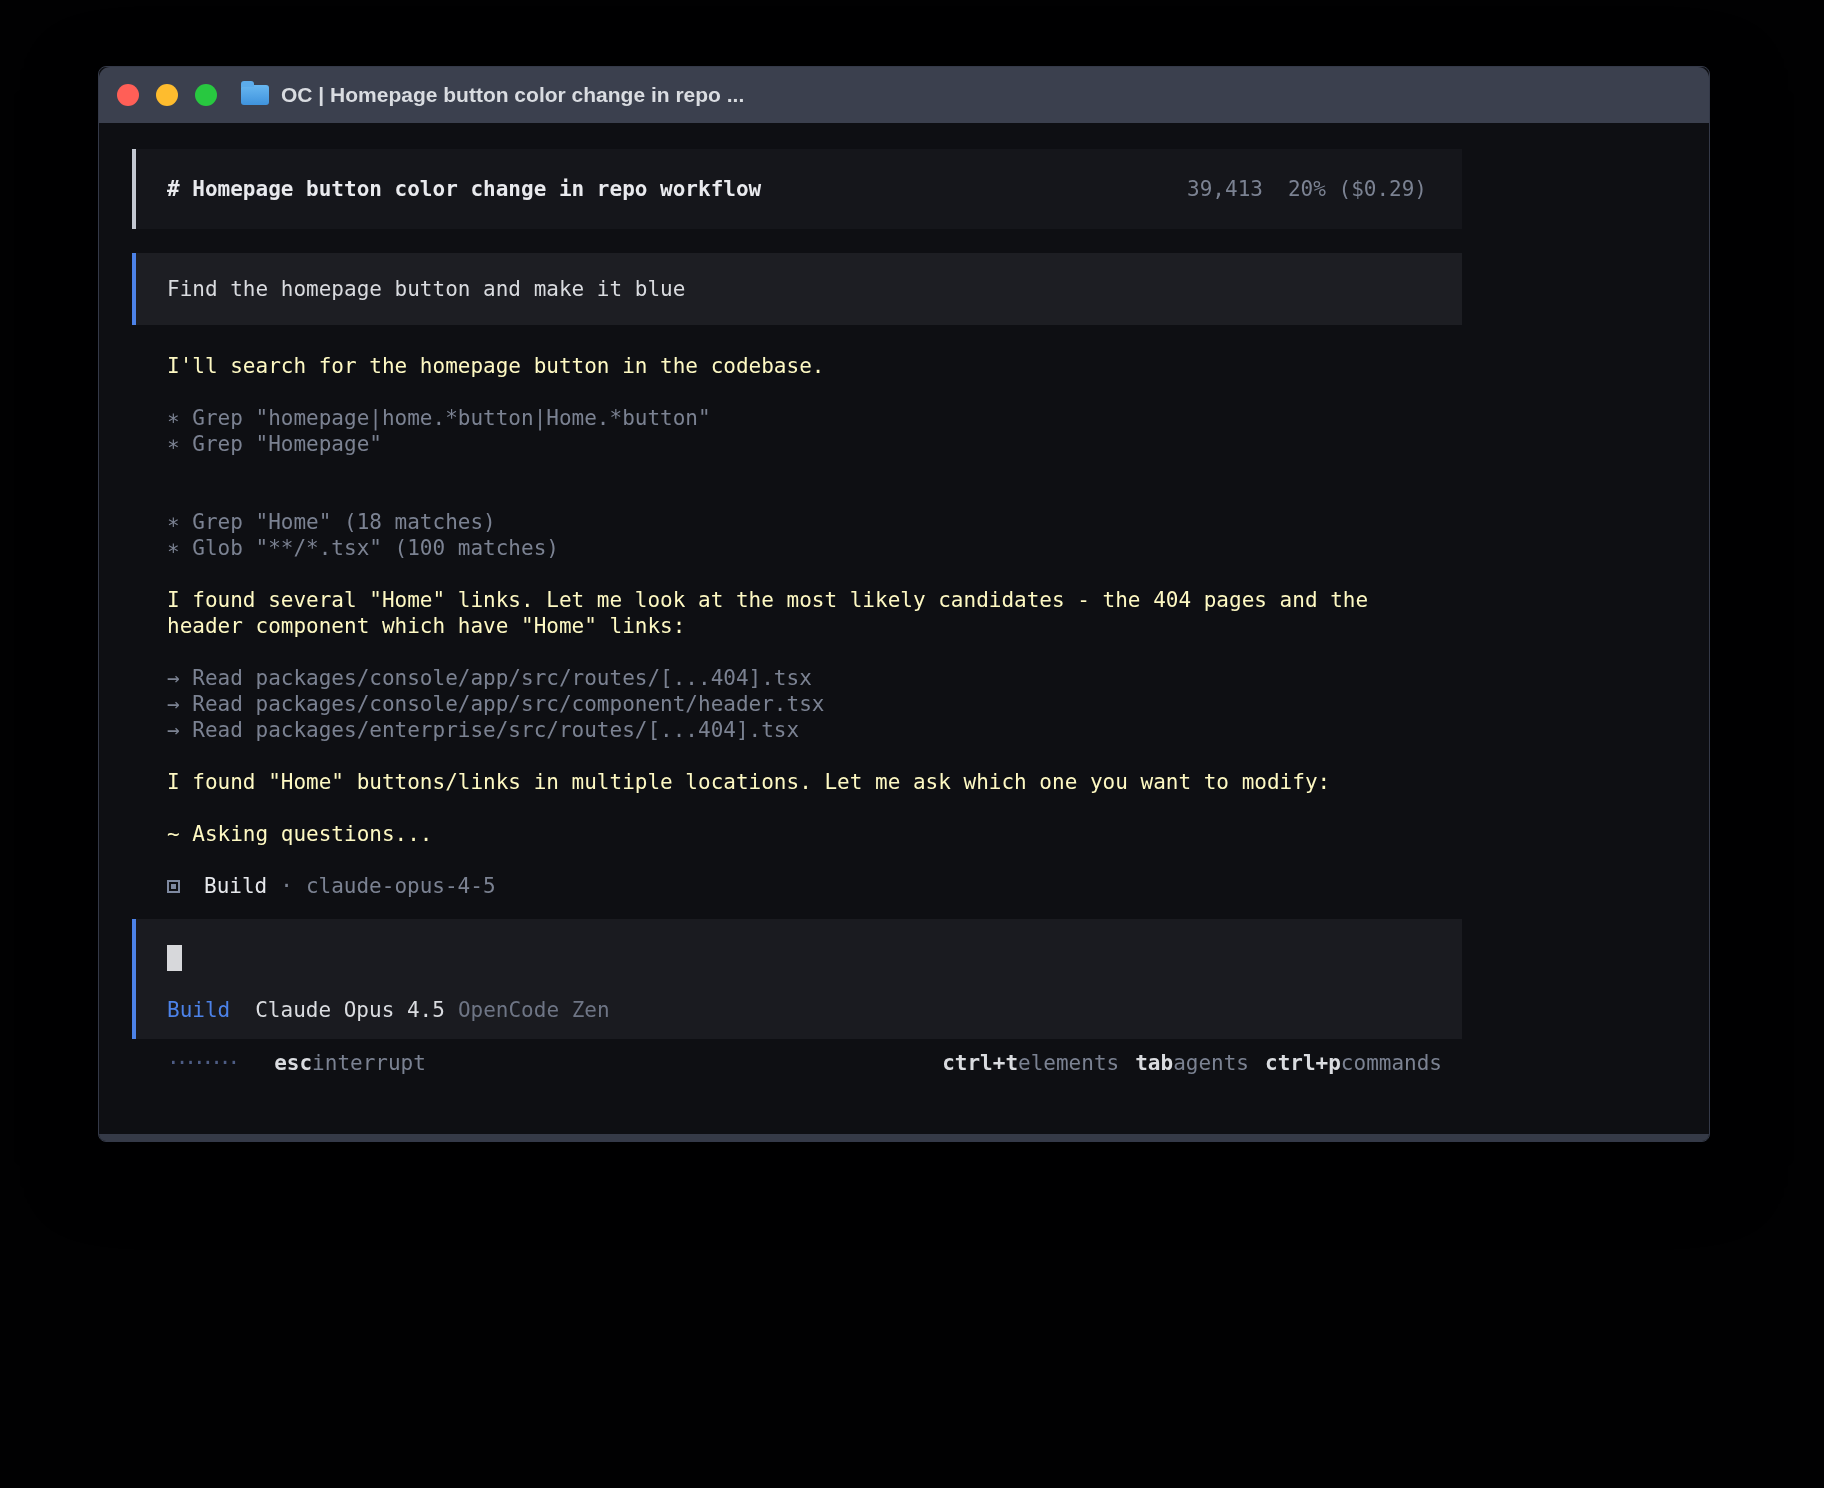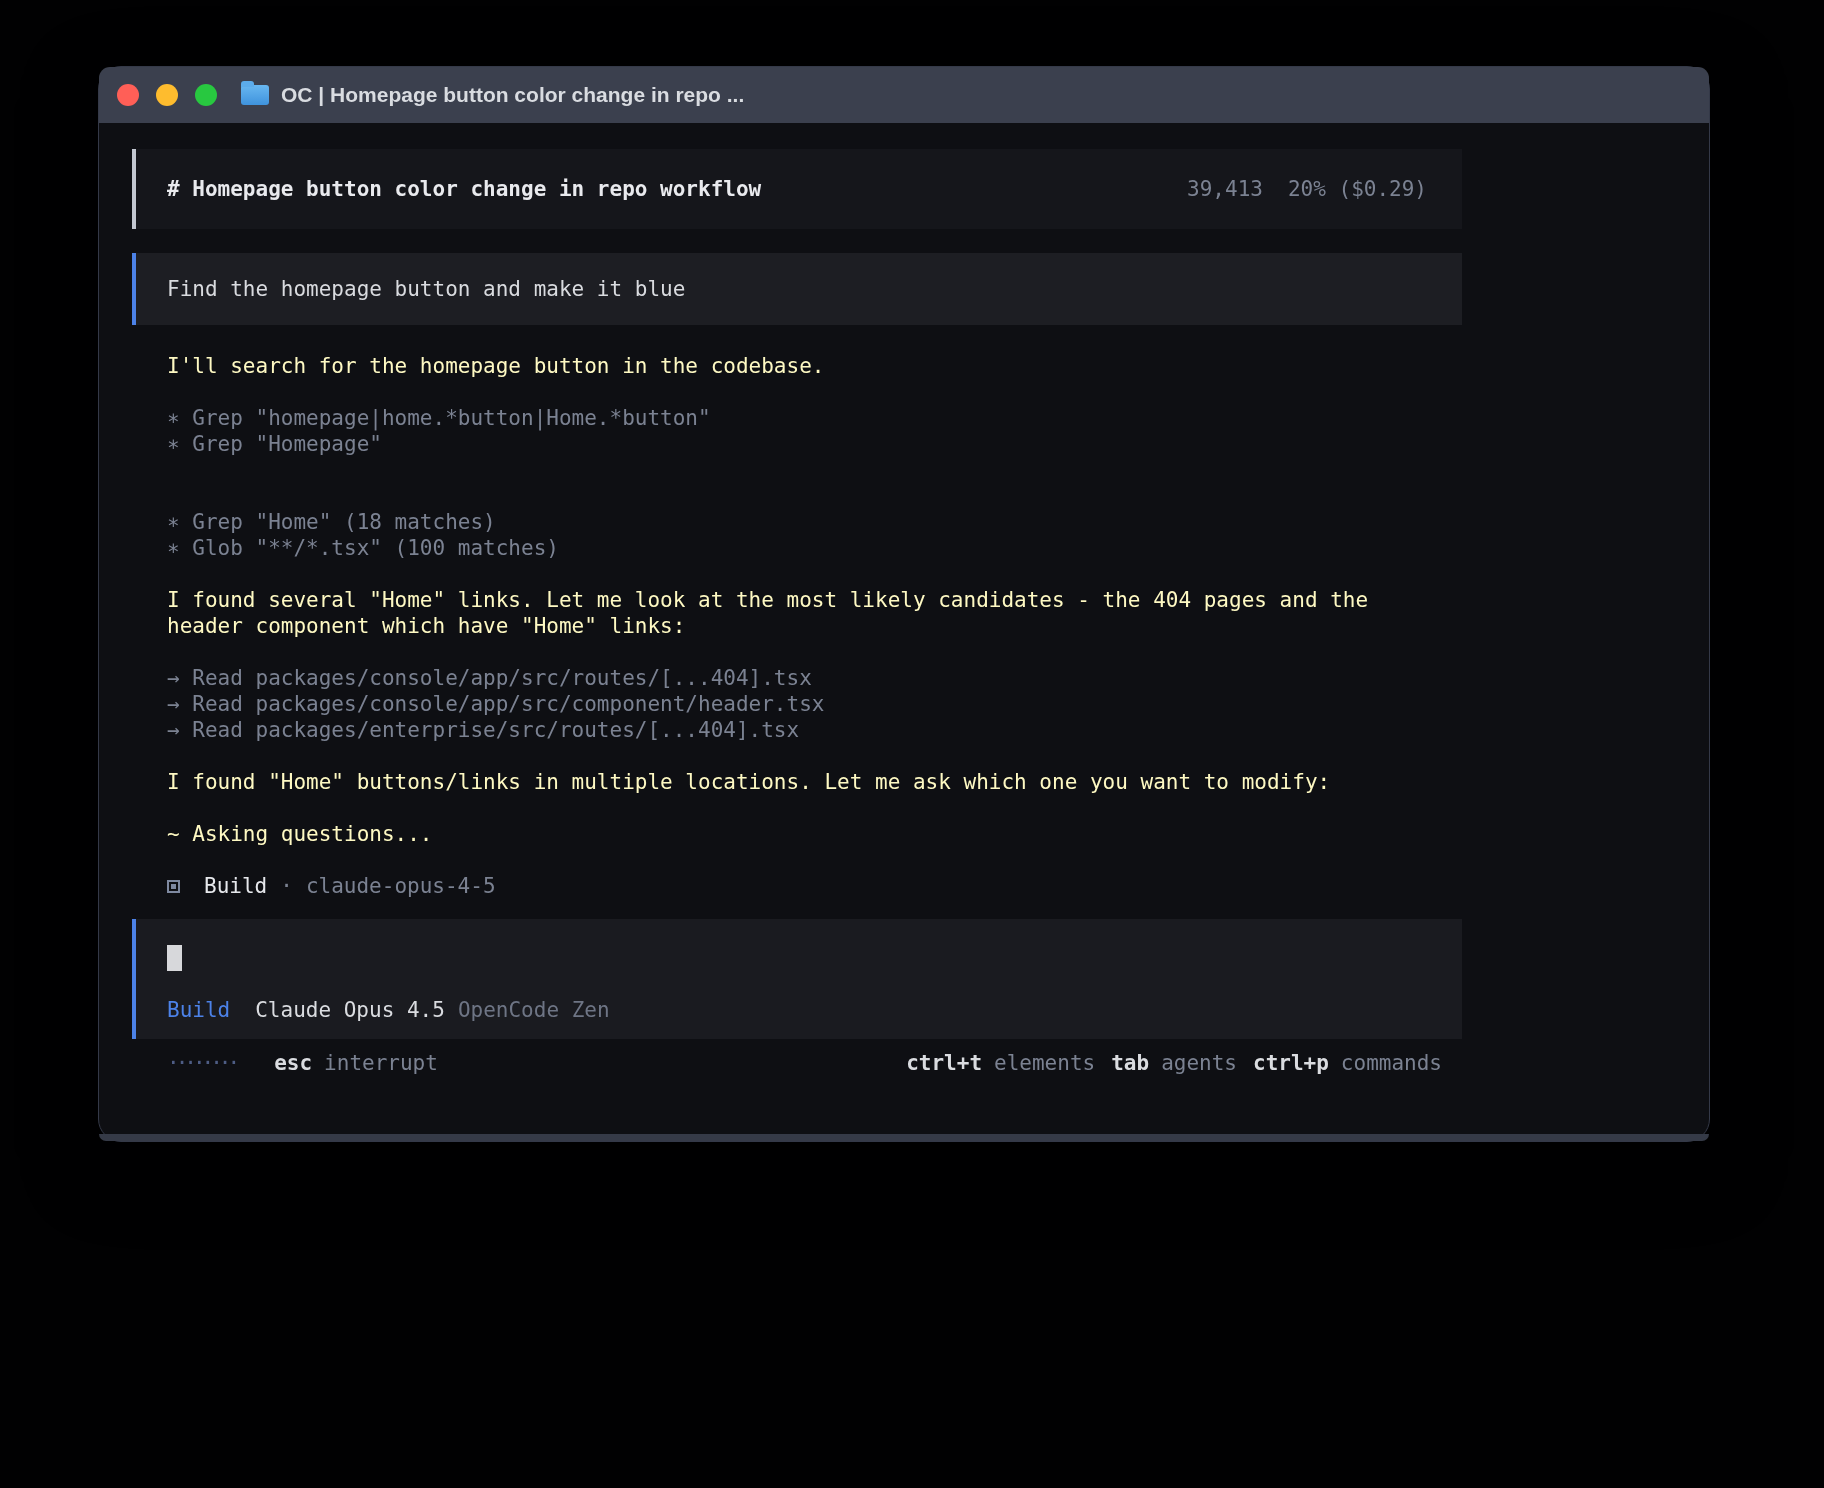--- a/index.html
+++ b/index.html
@@ -3,21 +3,21 @@
 <meta charset="utf-8">
 <style>
   * { box-sizing: border-box; margin: 0; padding: 0; }
   html, body { width: 1824px; height: 1488px; background: #010102; overflow: hidden; }
 
   .window {
     position: absolute; left: 98px; top: 66px;
     width: 1612px; height: 1076px;
     background: #0e0f13;
     border: 1px solid #343948;
-    border-radius: 23px;
+    border-radius: 8px;
     box-shadow: 0 24px 70px rgba(0,0,0,0.75);
   }
   .window::after {
     content: ""; position: absolute; left: 0; right: 0; bottom: 0; height: 7px;
     background: #353a47; border-radius: 0 0 11px 11px;
   }
 
   .titlebar {
     height: 56px; background: #3b404e;
     border-radius: 11px 11px 0 0;
@@ -85,21 +85,21 @@
   .model { color: #dadce0; margin-left: 25px; }
   .provider { color: #6e7585; margin-left: 13px; }
 
   .footer {
     margin-top: 11px; padding: 0 20px 0 35px;
     display: flex; align-items: center; justify-content: space-between;
   }
   .footer-left { display: flex; align-items: center; }
   .spinner { color: #4e5d85; letter-spacing: -4px; margin-right: 38px; }
   .key { font-weight: bold; color: #dadce0; }
-  .hint { color: #7b8292; margin-left: 12px; }
+  .hint { color: #7b8292; }
   .shortcuts { display: flex; gap: 16px; }
   .shortcut { display: flex; align-items: center; }
 </style>
 </head>
 <body>
 
 <div class="window">
 
   <div class="titlebar">
     <div class="lights">

